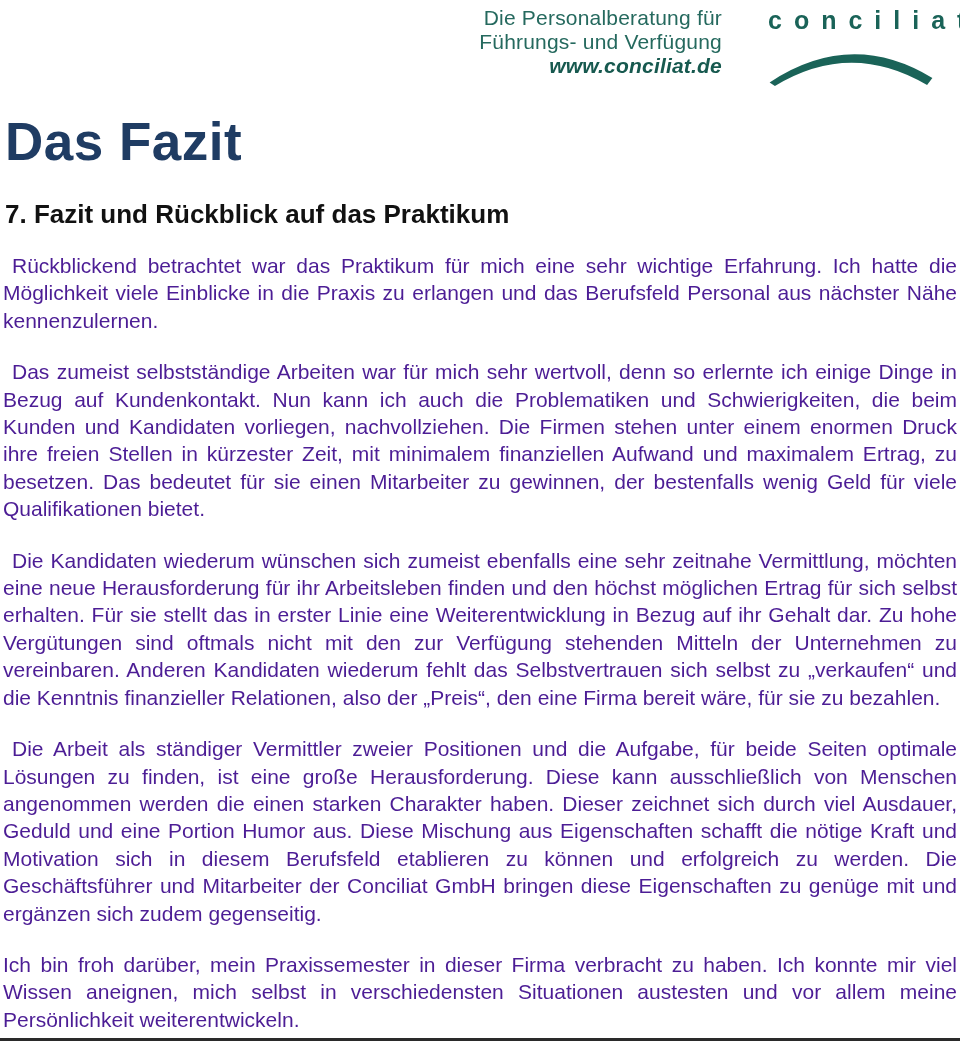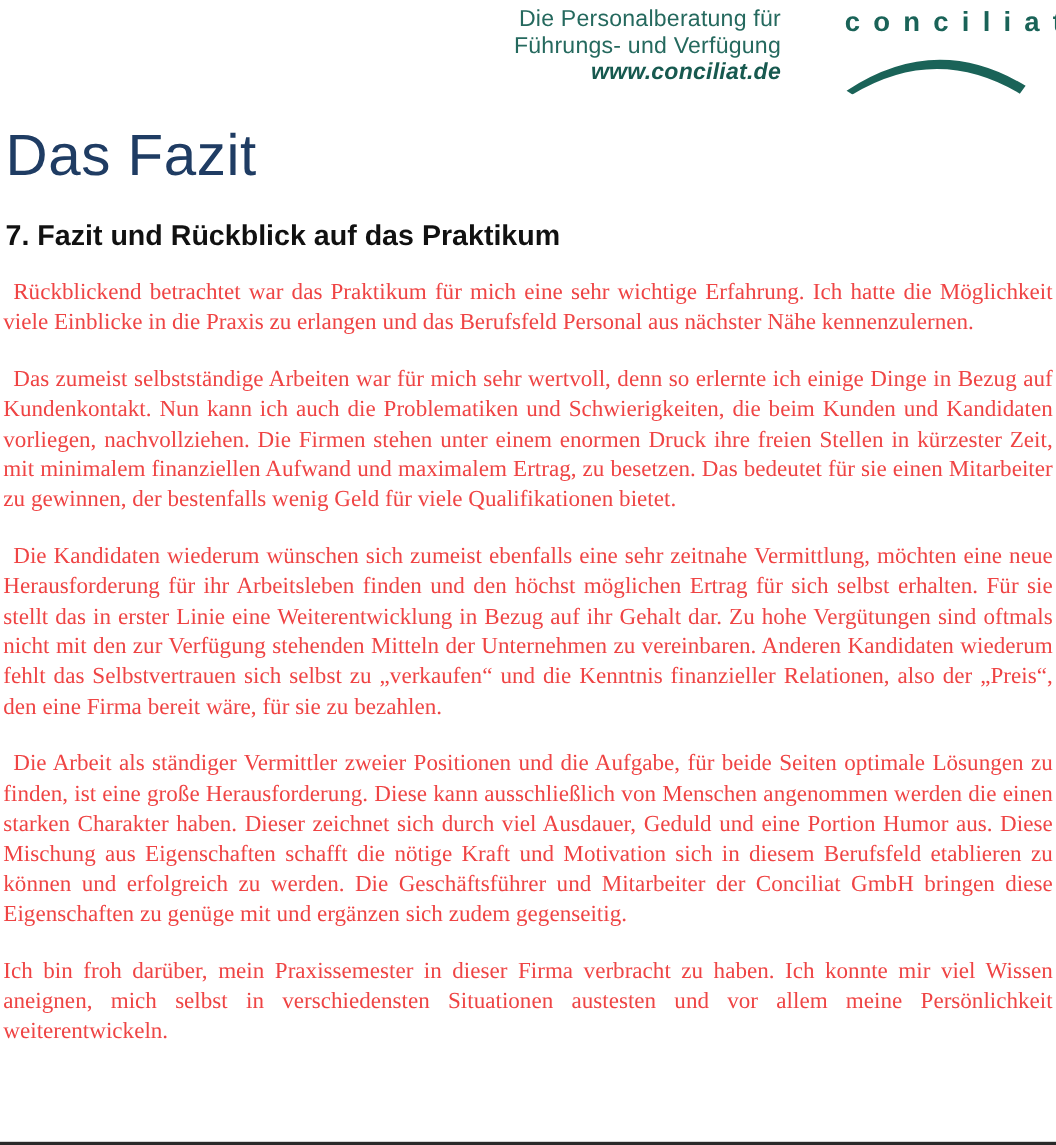--- a/index.html
+++ b/index.html
@@ -12,21 +12,21 @@
     font-family: "Liberation Sans", sans-serif;
     color: #161616;
   }
   .page { width: 960px; height: 1041px; position: relative; padding: 0 3px; }
 
   
   .header {
     display: flex;
     justify-content: flex-end;
     align-items: flex-start;
-    gap: 46px;
+    gap: 34px;
     padding: 6px 5px 0 0;
     height: 88px;
   }
   .tagline {
     text-align: right;
     font-size: 21px;
     line-height: 24px;
     color: #25695e;
     letter-spacing: 0.2px;
   }
@@ -46,38 +46,37 @@
     white-space: nowrap;
   }
   .arc { display: block; margin-top: 5px; width: 190px; height: 46px; }
   .arc path { fill: #1a6358; }
 
   
   h1.title {
     margin: 24px 0 0 2px;
     font-size: 53px;
     line-height: 60px;
-    font-weight: normal;
+    font-weight: bold;
     color: #1f3c63;
     letter-spacing: 0.5px;
   }
   h2.section {
     margin: 28px 0 0 2px;
     font-size: 26px;
     line-height: 28px;
     font-weight: bold;
     color: #111111;
   }
   .para {
     margin-top: 24px;
     font-size: 21px;
     line-height: 27.4px;
     text-align: justify;
-    color: #ef4444;
-    font-family: Liberation Serif, serif;
+    color: #4c1d95;
   }
   .para.indent { text-indent: 9px; }
 
   .bottom-rule {
     position: absolute;
     left: 0;
     bottom: 0;
     width: 960px;
     height: 3px;
     background: #2a2a2a;

